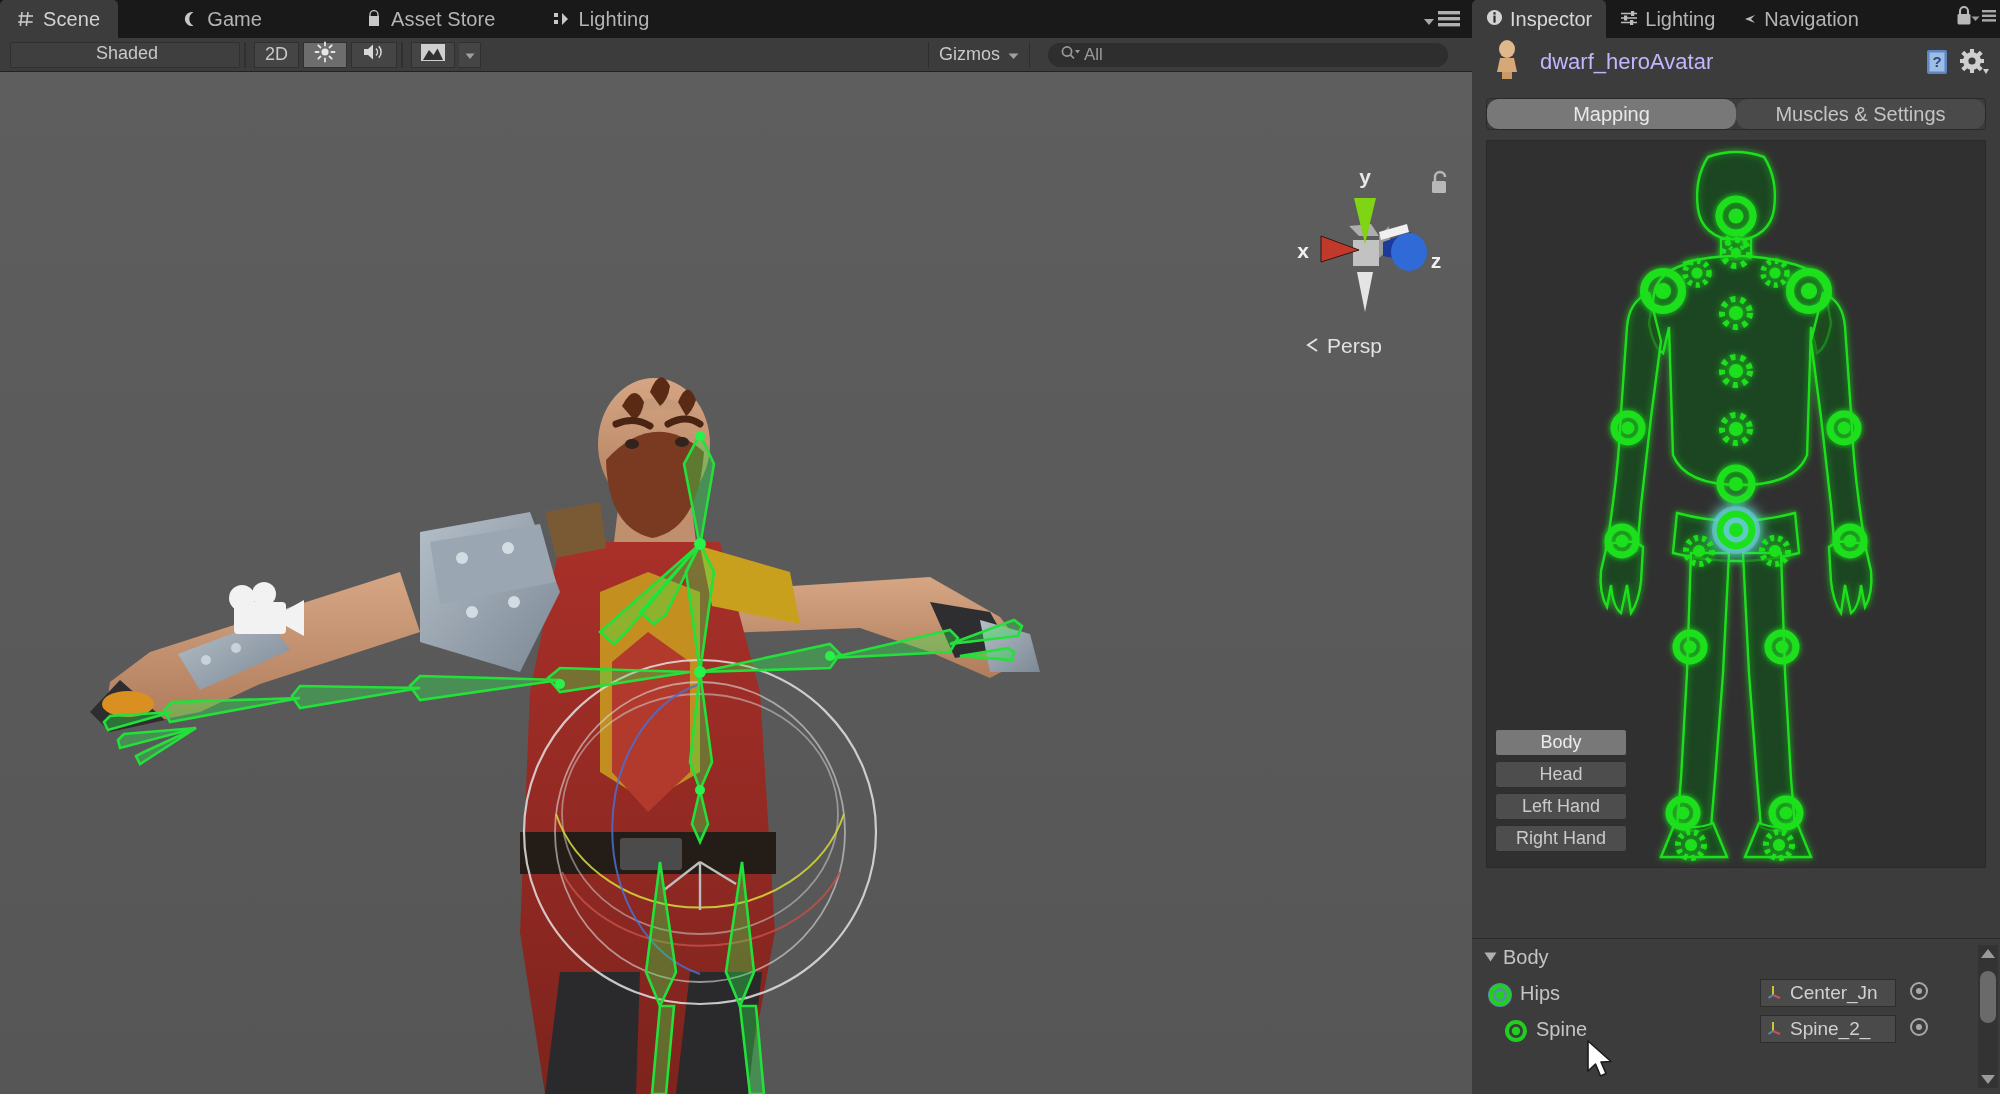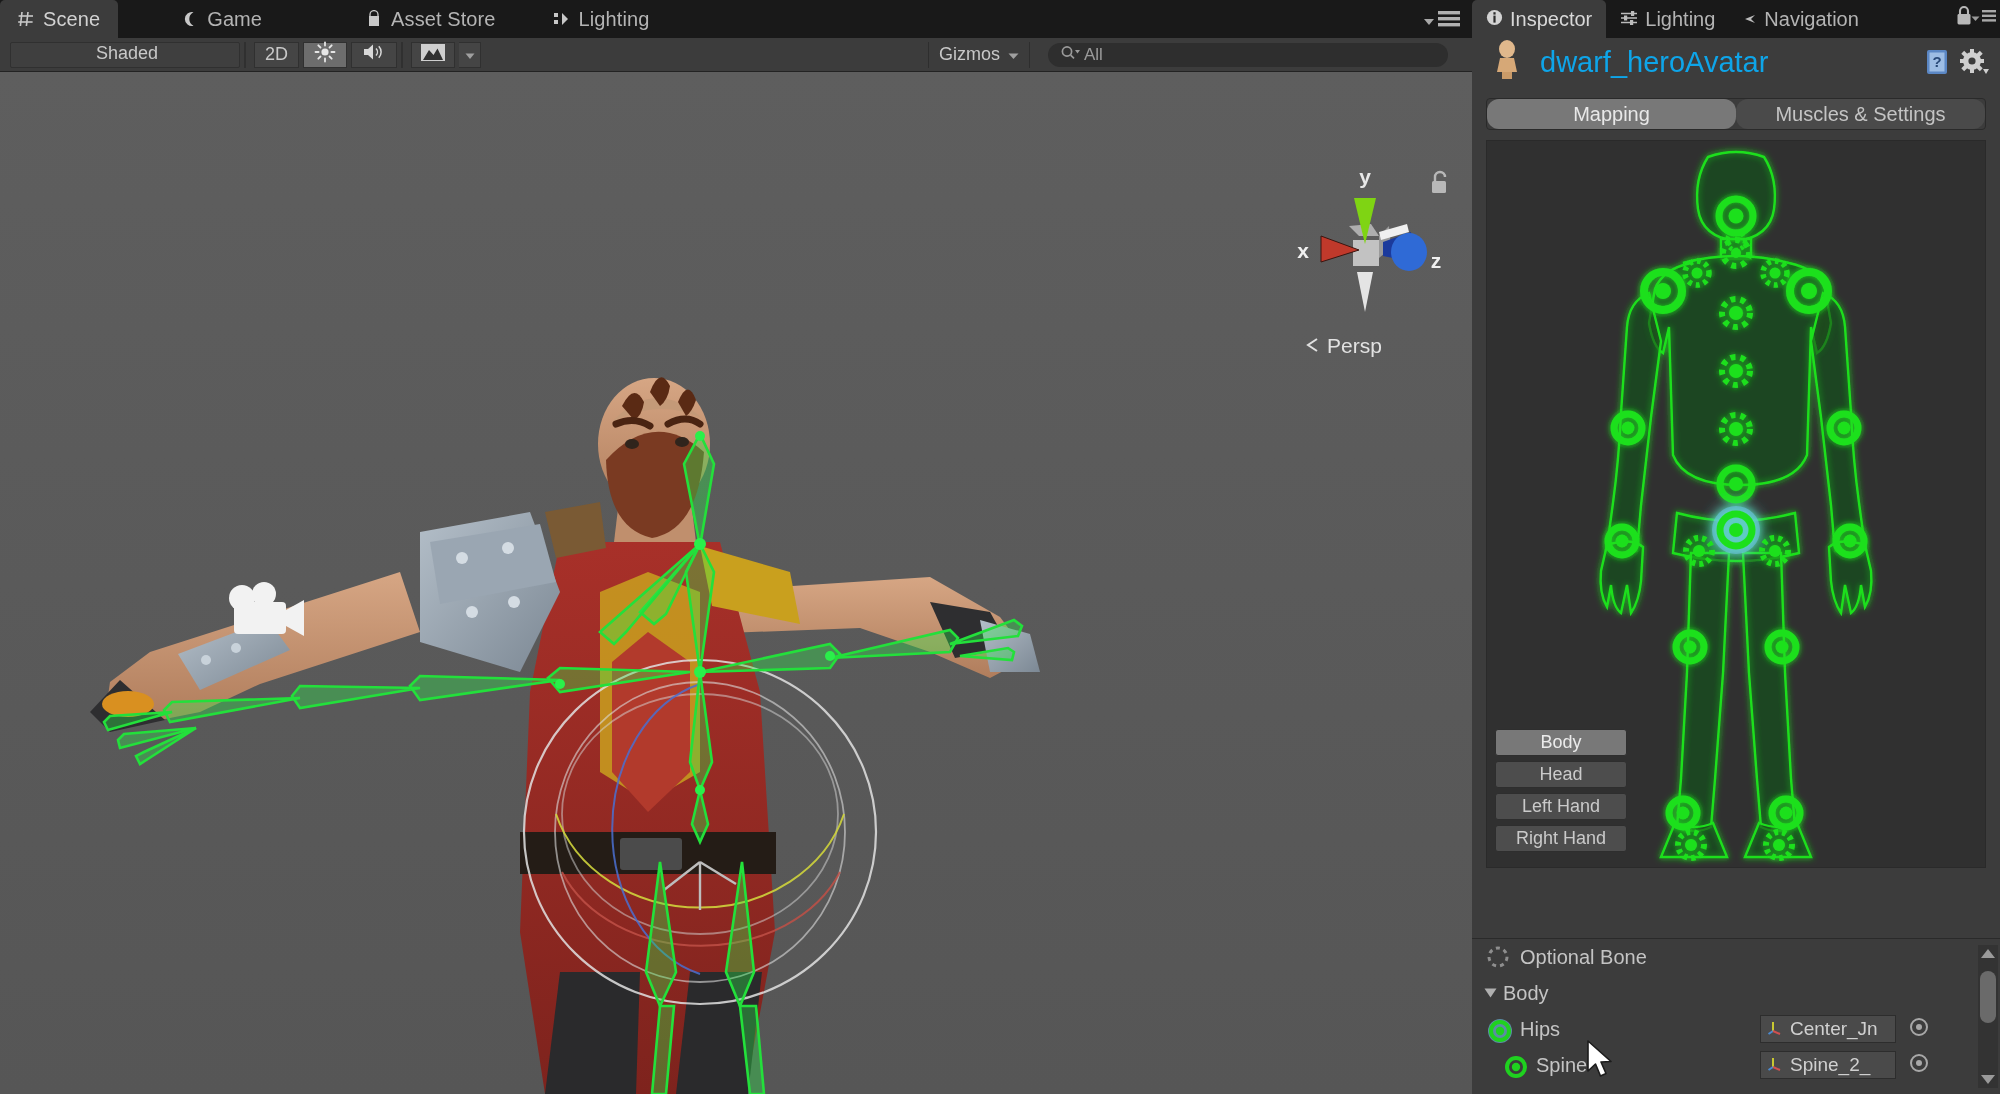--- a/index.html
+++ b/index.html
@@ -103,21 +103,21 @@
     padding: 0 14px; font-size: 20px; color: #b4b4b4; cursor: pointer;
   }
   .insp-tab.active {
     background: #3c3c3c; color: #d8d8d8;
     border-top-left-radius: 5px; border-top-right-radius: 5px;
   }
   .insp-head {
     height: 48px; display: flex; align-items: center; gap: 14px;
     padding-left: 16px; background: #3c3c3c; position: relative;
   }
-  .insp-title { font-size: 29px; color: #0ea5e9; }
+  .insp-title { font-size: 22px; color: #c4b5fd; }
   .head-icons { position: absolute; right: 10px; top: 10px; display: flex; align-items: center; gap: 8px; }
 
   .modetabs {
     display: flex; margin: 12px 14px 0 14px; height: 32px;
     border: 1px solid #2a2a2a; border-radius: 4px; overflow: hidden;
   }
   .modetab {
     flex: 1; display: flex; align-items: center; justify-content: center;
     font-size: 20px; color: #c4c4c4; cursor: pointer;
     background: #4a4a4a;
@@ -772,28 +772,20 @@
         <div class="side-btn">
           <span>Left Hand</span>
         </div>
         <div class="side-btn">
           <span>Right Hand</span>
         </div>
       </div>
     </div>
 
     <div class="bonelist">
-      <div class="bl-row">
-        <span class="bone-dot">
-          <svg width="24" height="24" viewBox="0 0 24 24">
-              <circle cx="12" cy="12" r="9" fill="none" stroke="#8e8e8e" stroke-width="3" stroke-dasharray="4 4"></circle>
-            </svg>
-        </span>
-        <span>Optional Bone</span>
-      </div>
 
       <div class="bl-row" style="padding-left:14px">
         <span class="foldout-tri"></span>
         <span>Body</span>
       </div>
 
       <div class="bl-row" style="">
         <span class="bone-dot">
           <svg width="28" height="28" viewBox="0 0 28 28">
             <circle cx="14" cy="14" r="12" fill="#6fc3e8" opacity=".6"></circle>

